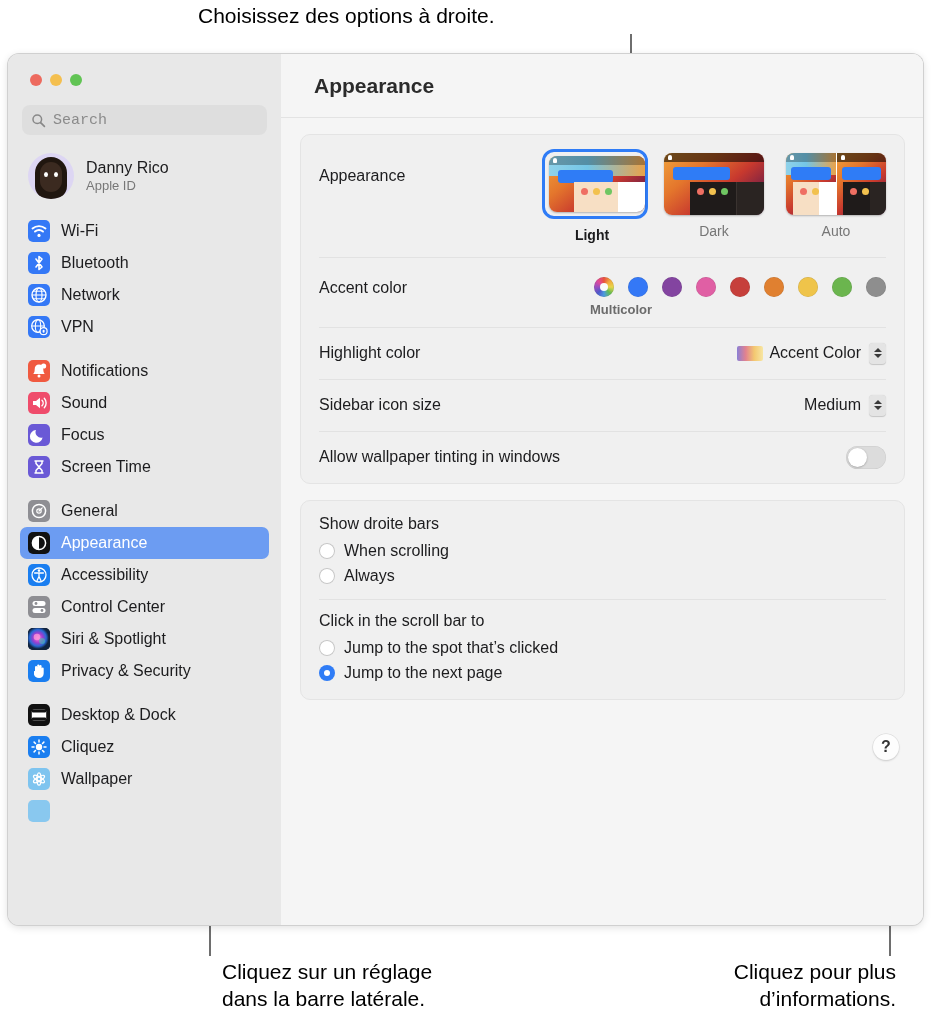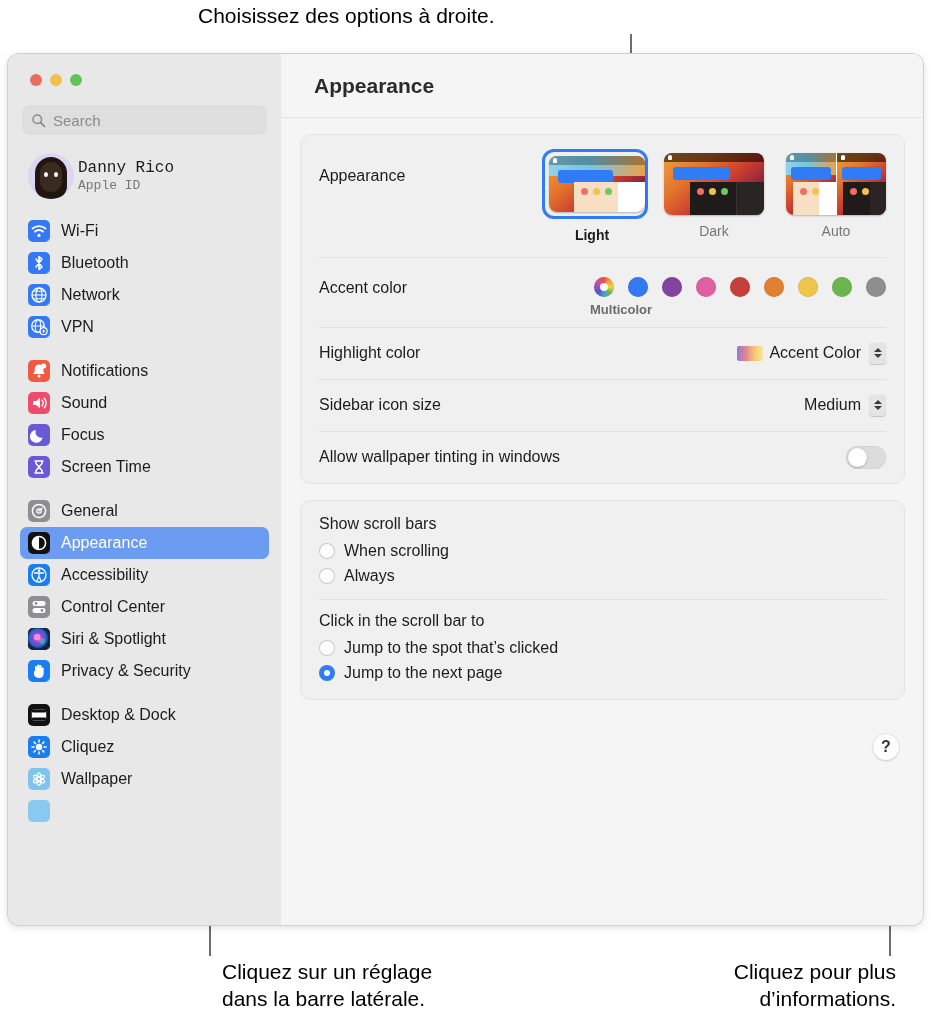--- a/index.html
+++ b/index.html
@@ -59,27 +59,26 @@
 
   .searchbox {
     margin: 19px 4px 0 4px;
     height: 30px;
     border-radius: 8px;
     background: #dedede;
     display: flex; align-items: center;
     padding: 0 9px; gap: 7px;
   }
   .search-ico { width: 15px; height: 15px; flex: 0 0 15px; opacity: .62; }
-  .search-ph { font-size: 15px; color: #8b8b8b; }
+  .search-ph { font-size: 15px; color: #8b8b8b; font-family: Liberation Mono, monospace; }
 
   .account {
-    display: flex; align-items: center; gap: 4px;
+    display: flex; align-items: center; gap: 12px;
     margin: 14px 4px 0 6px; padding: 4px;
     border-radius: 8px;
-    font-family: Liberation Mono, monospace;
   }
   .avatar {
     width: 46px; height: 46px; border-radius: 50%;
     background: #ddd6f3; flex: 0 0 46px;
     position: relative; overflow: hidden;
   }
   .avatar .hair {
     position: absolute; left: 7px; top: 4px;
     width: 32px; height: 42px;
     background: #20160f;
@@ -656,21 +655,21 @@
             <div class="row-right">
               <div class="toggle">
                 <div class="knob"></div>
               </div>
             </div>
           </div>
         </div>
 
         <div class="card radio-card">
 
-          <div class="group-title">Show scroll bars</div>
+          <div class="group-title">Show droite bars</div>
 
           <div class="radio-line">
             <span class="radio"></span>
             <span class="radio-label">When scrolling</span>
           </div>
           <div class="radio-line">
             <span class="radio"></span>
             <span class="radio-label">Always</span>
           </div>
 

